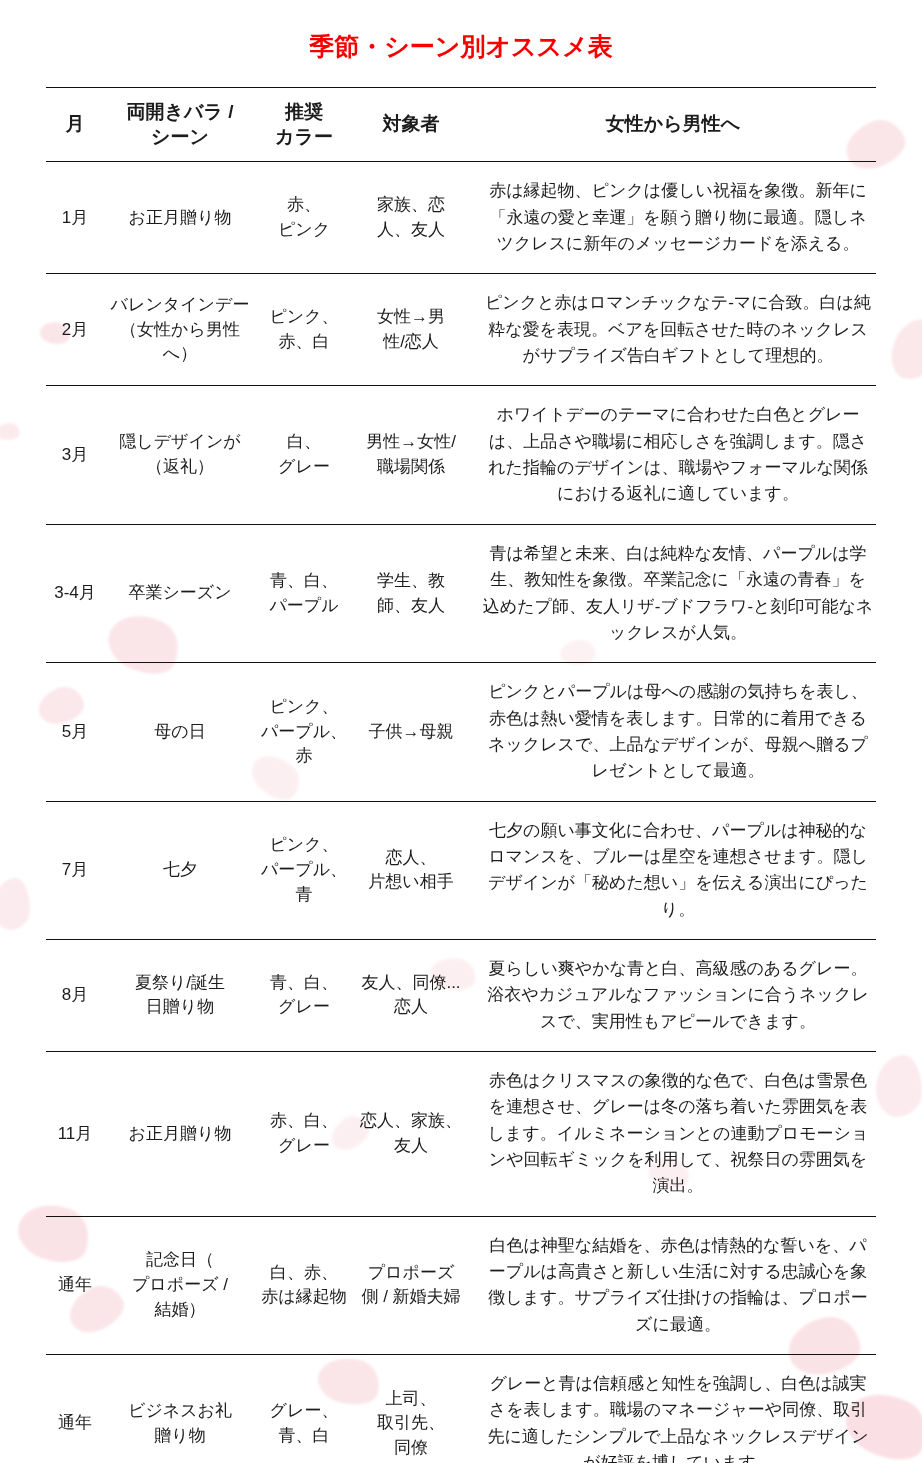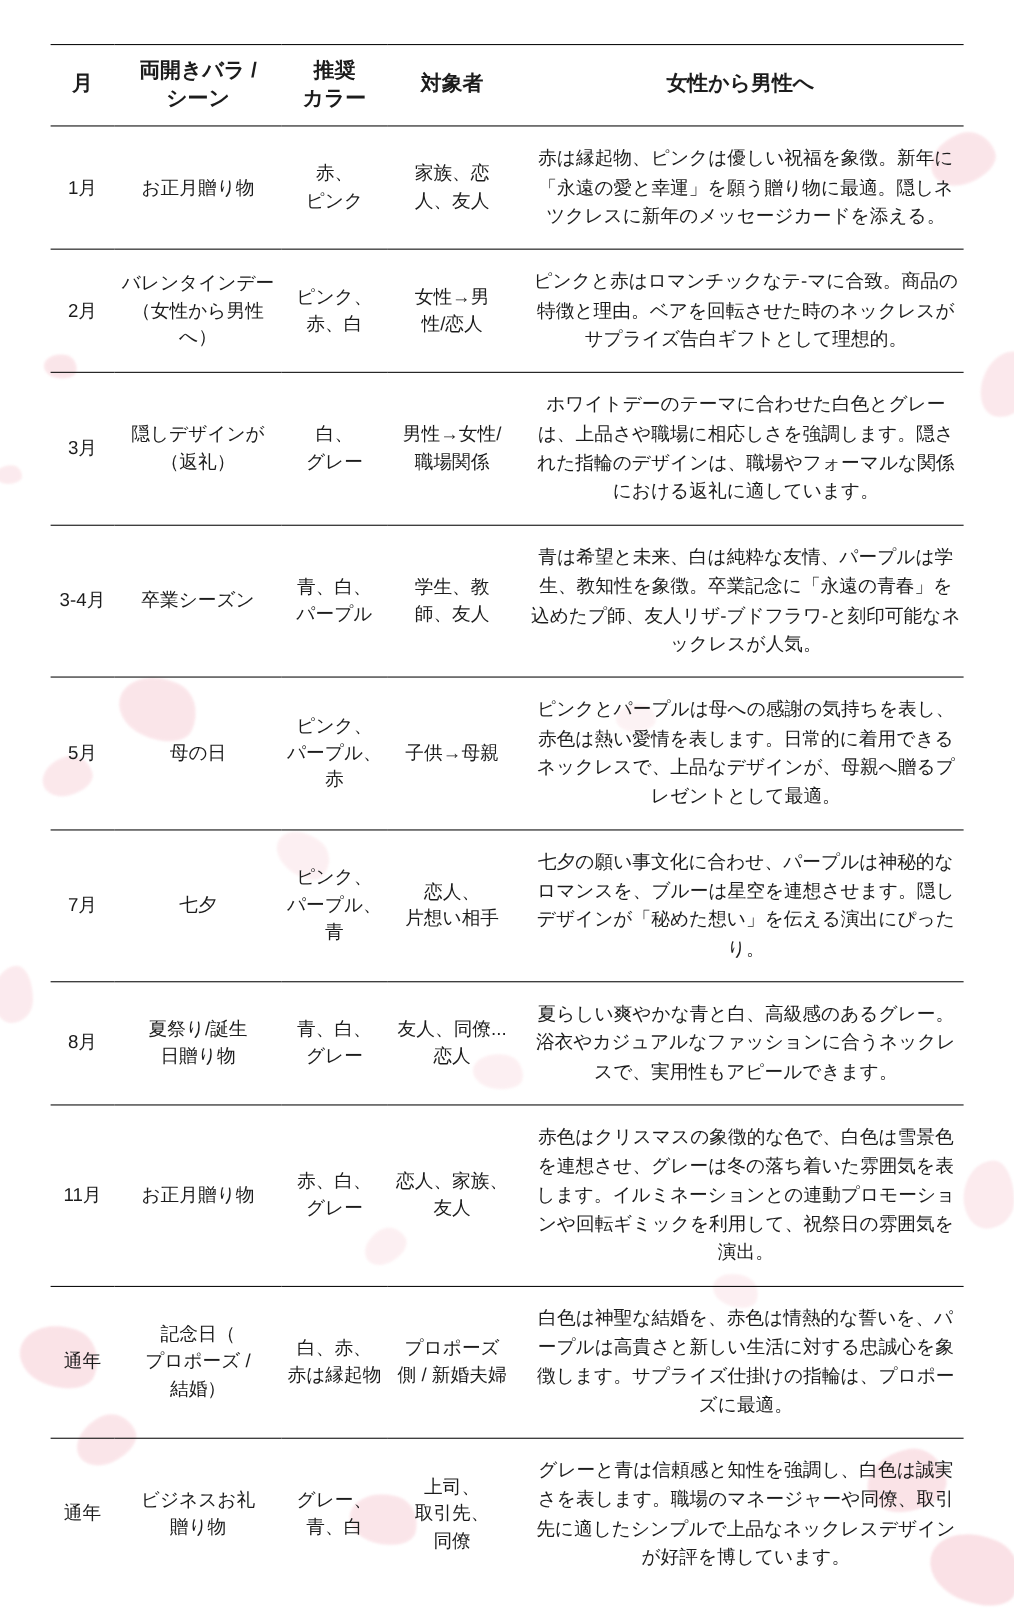--- a/index.html
+++ b/index.html
@@ -65,20 +65,21 @@
     <div class="petal" style="left:330px;top:1118px;width:40px;height:30px;opacity:.3;transform:rotate(-30deg);"></div>
     <div class="petal" style="left:648px;top:1158px;width:42px;height:30px;opacity:.3;transform:rotate(20deg);"></div>
     <div class="petal" style="left:18px;top:1205px;width:72px;height:56px;opacity:.55;transform:rotate(20deg);"></div>
     <div class="petal" style="left:68px;top:1288px;width:56px;height:42px;opacity:.5;transform:rotate(-25deg);"></div>
     <div class="petal" style="left:318px;top:1358px;width:62px;height:46px;opacity:.5;transform:rotate(15deg);"></div>
     <div class="petal" style="left:788px;top:1318px;width:72px;height:56px;opacity:.55;transform:rotate(-10deg);"></div>
     <div class="petal" style="left:845px;top:1395px;width:84px;height:62px;opacity:.6;transform:rotate(25deg);"></div>
   </div>
 
   <div class="content">
+    <div class="title-2" style="color: rgb(247, 0, 0);">季節・シーン別オススメ表</div>
 
     <table class="rec">
       <colgroup>
         <col style="width:58px">
         <col style="width:152px">
         <col style="width:96px">
         <col style="width:118px">
         <col>
       </colgroup>
       <thead>
@@ -103,21 +104,21 @@
           <td class="desc">赤は縁起物、ピンクは優しい祝福を象徴。新年に「永遠の愛と幸運」を願う贈り物に最適。隠しネツクレスに新年のメッセージカードを添える。</td>
         </tr>
         <tr>
           <td>2月</td>
           <td>バレンタインデー
 （女性から男性へ）</td>
           <td>ピンク、
 赤、白</td>
           <td>女性→男
 性/恋人</td>
-          <td class="desc">ピンクと赤はロマンチックなテ-マに合致。商品の特徴と理由。ベアを回転させた時のネックレスがサプライズ告白ギフトとして理想的。</td>
+          <td class="desc">ピンクと赤はロマンチックなテ-マに合致。白は純粋な愛を表現。ベアを回転させた時のネックレスがサプライズ告白ギフトとして理想的。</td>
         </tr>
         <tr>
           <td>3月</td>
           <td>隠しデザインが
 （返礼）</td>
           <td>白、
 グレー</td>
           <td>男性→女性/
 職場関係</td>
           <td class="desc">ホワイトデーのテーマに合わせた白色とグレーは、上品さや職場に相応しさを強調します。隠された指輪のデザインは、職場やフォーマルな関係における返礼に適しています。</td>

